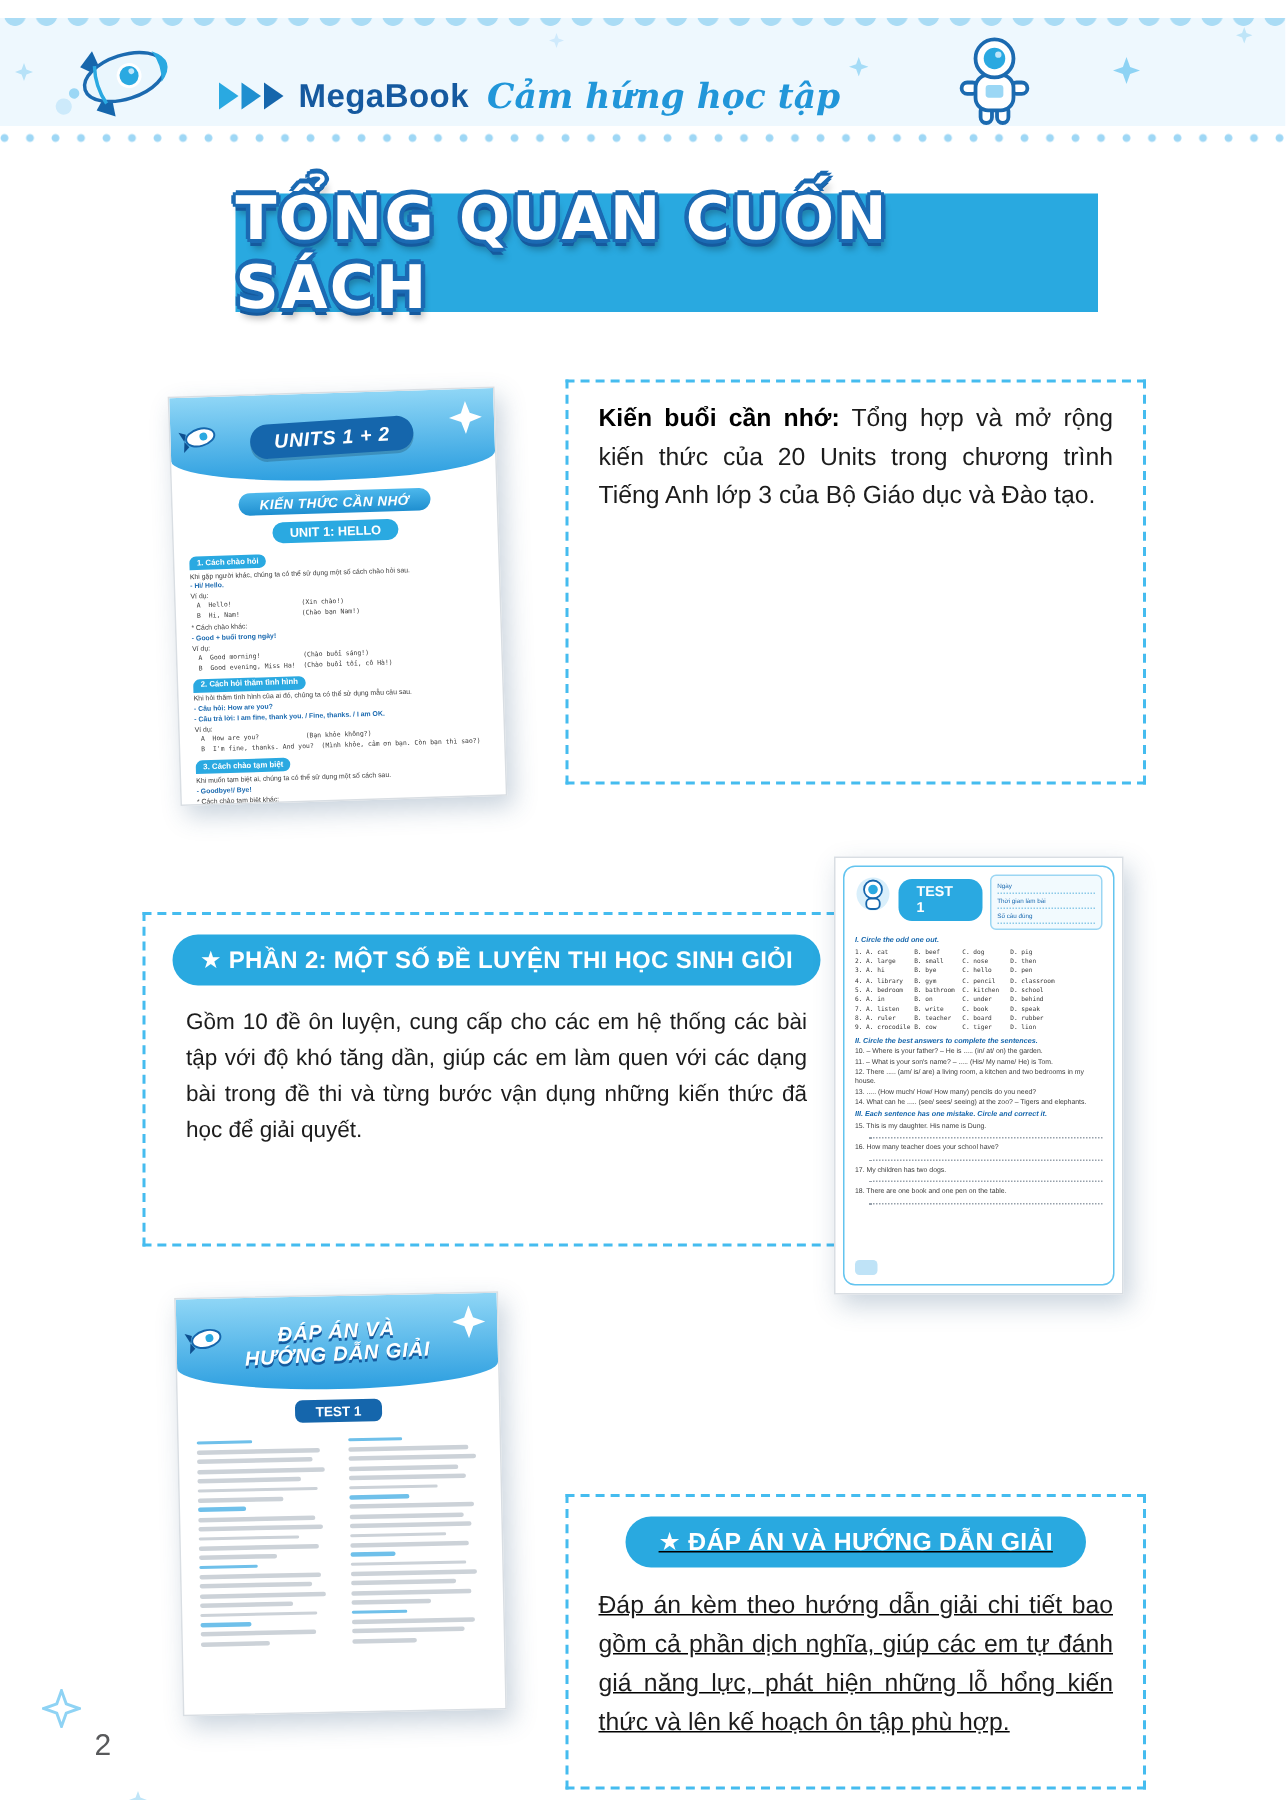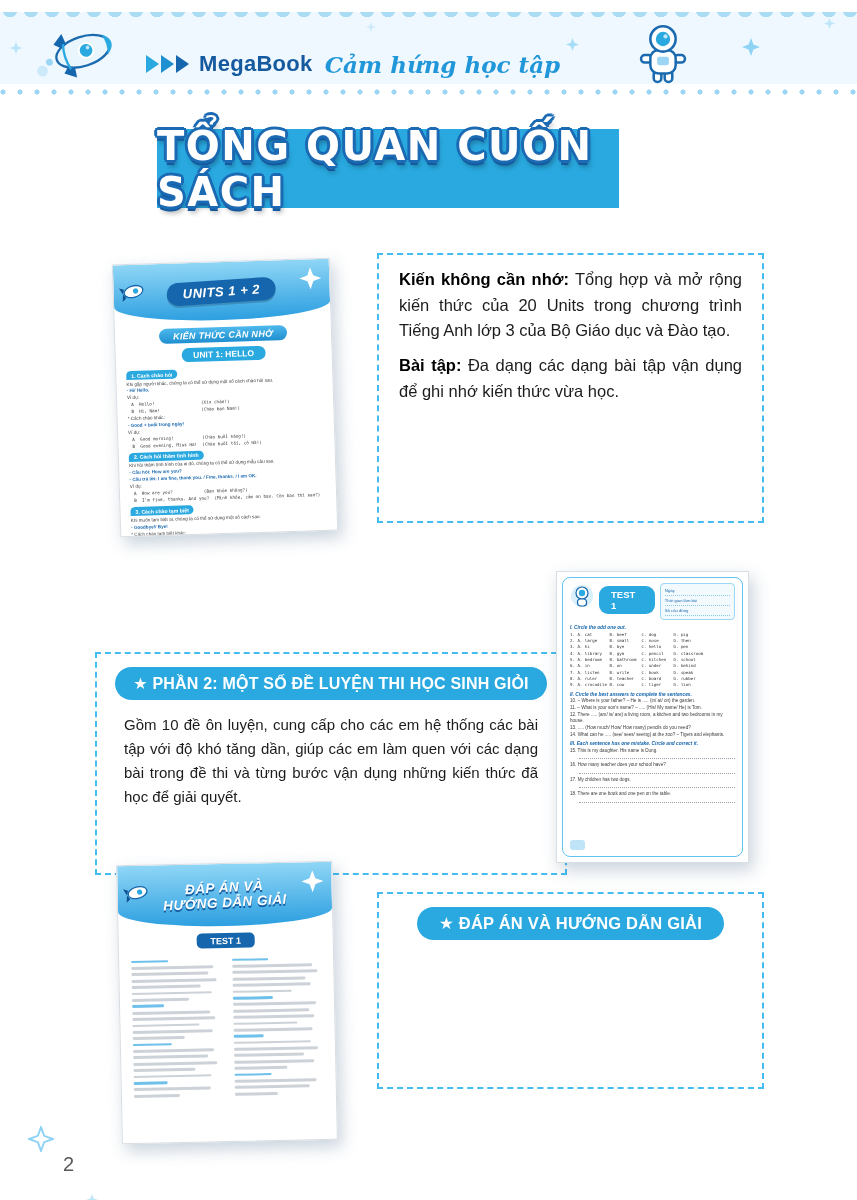--- a/index.html
+++ b/index.html
@@ -19,29 +19,29 @@
   .brand{position:absolute;left:146px;top:36px;display:flex;align-items:center;height:32px;}
   .chev{display:flex;align-items:center;margin-right:8px;}
   .chev i{display:inline-block;width:0;height:0;border-top:9px solid transparent;border-bottom:9px solid transparent;border-left:13px solid #2aa9e1;margin-right:2px;}
   .chev i:nth-child(2){border-left-color:#1f8fd0;}
   .chev i:nth-child(3){border-left-color:#1566ac;}
   .brand-name{font-size:22px;font-weight:bold;color:#15599f;letter-spacing:.3px;}
   .tagline{margin-left:12px;font-family:"DejaVu Serif","Liberation Serif",serif;font-style:italic;font-weight:bold;color:#2196d9;font-size:23px;}
   .star4{position:absolute;}
 
   
-  .title-banner{position:absolute;left:157px;top:117px;width:462px;height:79px;background:#29a9e0;display:flex;align-items:center;justify-content:center;}
+  .title-banner{position:absolute;left:157px;top:117px;width:575px;height:79px;background:#29a9e0;display:flex;align-items:center;justify-content:center;}
   .title-banner h1{margin:0;font-family:"DejaVu Sans","Liberation Sans",sans-serif;font-size:40px;font-weight:bold;color:#fff;letter-spacing:1.5px;
     text-shadow:-2px -2px 0 #1b6ab3,2px -2px 0 #1b6ab3,-2px 2px 0 #1b6ab3,2px 2px 0 #1b6ab3,0 -3px 0 #1b6ab3,0 3px 0 #1b6ab3,-3px 0 0 #1b6ab3,3px 0 0 #1b6ab3,0 5px 0 #155a9e,2px 7px 5px rgba(0,0,0,.28);}
 
   
   .dashed{position:absolute;border:2px dashed #45bcef;background:#fff;}
   .box1{left:377px;top:241px;width:383px;height:266px;}
-  .box2{left:95px;top:640px;width:468px;height:219px;}
-  .box3{left:377px;top:880px;width:383px;height:193px;}
+  .box2{left:95px;top:596px;width:468px;height:219px;}
+  .box3{left:377px;top:984px;width:383px;height:193px;text-decoration:underline;}
   .sec-pill{background:#29a9e0;color:#fff;font-weight:bold;border-radius:18px;width:max-content;max-width:95%;margin:13px auto 0;padding:7px 22px;font-size:16.5px;letter-spacing:.2px;}
   .box2 .sec-pill{font-size:16px;padding:7px 18px;}
   .sec-body{color:#1c1c1c;}
   .sec-body p{margin:0;}
   .sec-body b{color:#000;}
   .box1 .sec-body{padding:12px 20px 0;font-size:16.5px;line-height:1.56;text-align:justify;}
   .box1 .sec-body p+p{margin-top:9px;}
   .box2 .sec-body{padding:13px 27px 0;font-size:15px;line-height:1.6;text-align:justify;}
   .box3 .sec-body{padding:12px 20px 0;font-size:16.5px;line-height:1.58;text-align:justify;}
 
@@ -156,22 +156,21 @@
   <svg class="star4" style="left:86px;top:1182px;width:12px;height:12px" viewBox="0 0 24 24">
       <path d="M12 0L15.2 8.8 24 12 15.2 15.2 12 24 8.8 15.2 0 12 8.8 8.8Z" fill="#bfe5f8"></path>
     </svg>
 
   <div class="title-banner">
     <h1>TỔNG QUAN CUỐN SÁCH</h1>
   </div>
 
   <div class="dashed box1">
     <div class="sec-body">
-      <p><b>Kiến không cần nhớ:</b> <span>Tổng hợp và mở rộng kiến thức của 20 Units trong chương trình Tiếng Anh lớp 3 của Bộ Giáo dục và Đào tạo.</span></p>
-      <p><b>Bài tập:</b> <span>Đa dạng các dạng bài tập vận dụng để ghi nhớ kiến thức vừa học.</span></p>
+      <p><b>Kiến buổi cần nhớ:</b> <span>Tổng hợp và mở rộng kiến thức của 20 Units trong chương trình Tiếng Anh lớp 3 của Bộ Giáo dục và Đào tạo.</span></p>
     </div>
   </div>
 
   <div class="thumb thumb1">
     <div class="wave-head">
       <svg class="mini-rocket" viewBox="0 0 32 24">
         <g transform="rotate(-14 16 12)">
           <path d="M7 7 L2 4 L4.5 12 Z" fill="#0e4f8f"></path>
           <path d="M7 17 L2 20 L4.5 12 Z" fill="#0e4f8f"></path>
           <ellipse cx="17" cy="12" rx="11" ry="6.5" fill="#fff" stroke="#1566ac" stroke-width="1.5"></ellipse>
@@ -332,17 +331,20 @@
           <div class="tl tl-bluebar" style="width: 42%;"></div>
           <div class="tl tl-bar" style="width: 92%;"></div>
           <div class="tl tl-bar" style="width: 84%;"></div>
           <div class="tl tl-bar" style="width: 48%;"></div>
         </div>
     </div>
   </div>
 
   <div class="dashed box3">
     <div class="sec-pill">★ ĐÁP ÁN VÀ HƯỚNG DẪN GIẢI</div>
+    <div class="sec-body">
+      <p>Đáp án kèm theo hướng dẫn giải chi tiết bao gồm cả phần dịch nghĩa, giúp các em tự đánh giá năng lực, phát hiện những lỗ hổng kiến thức và lên kế hoạch ôn tập phù hợp.</p>
+    </div>
   </div>
 
   <div class="page-num">2</div>
 
 </div>
 
 </body></html>

